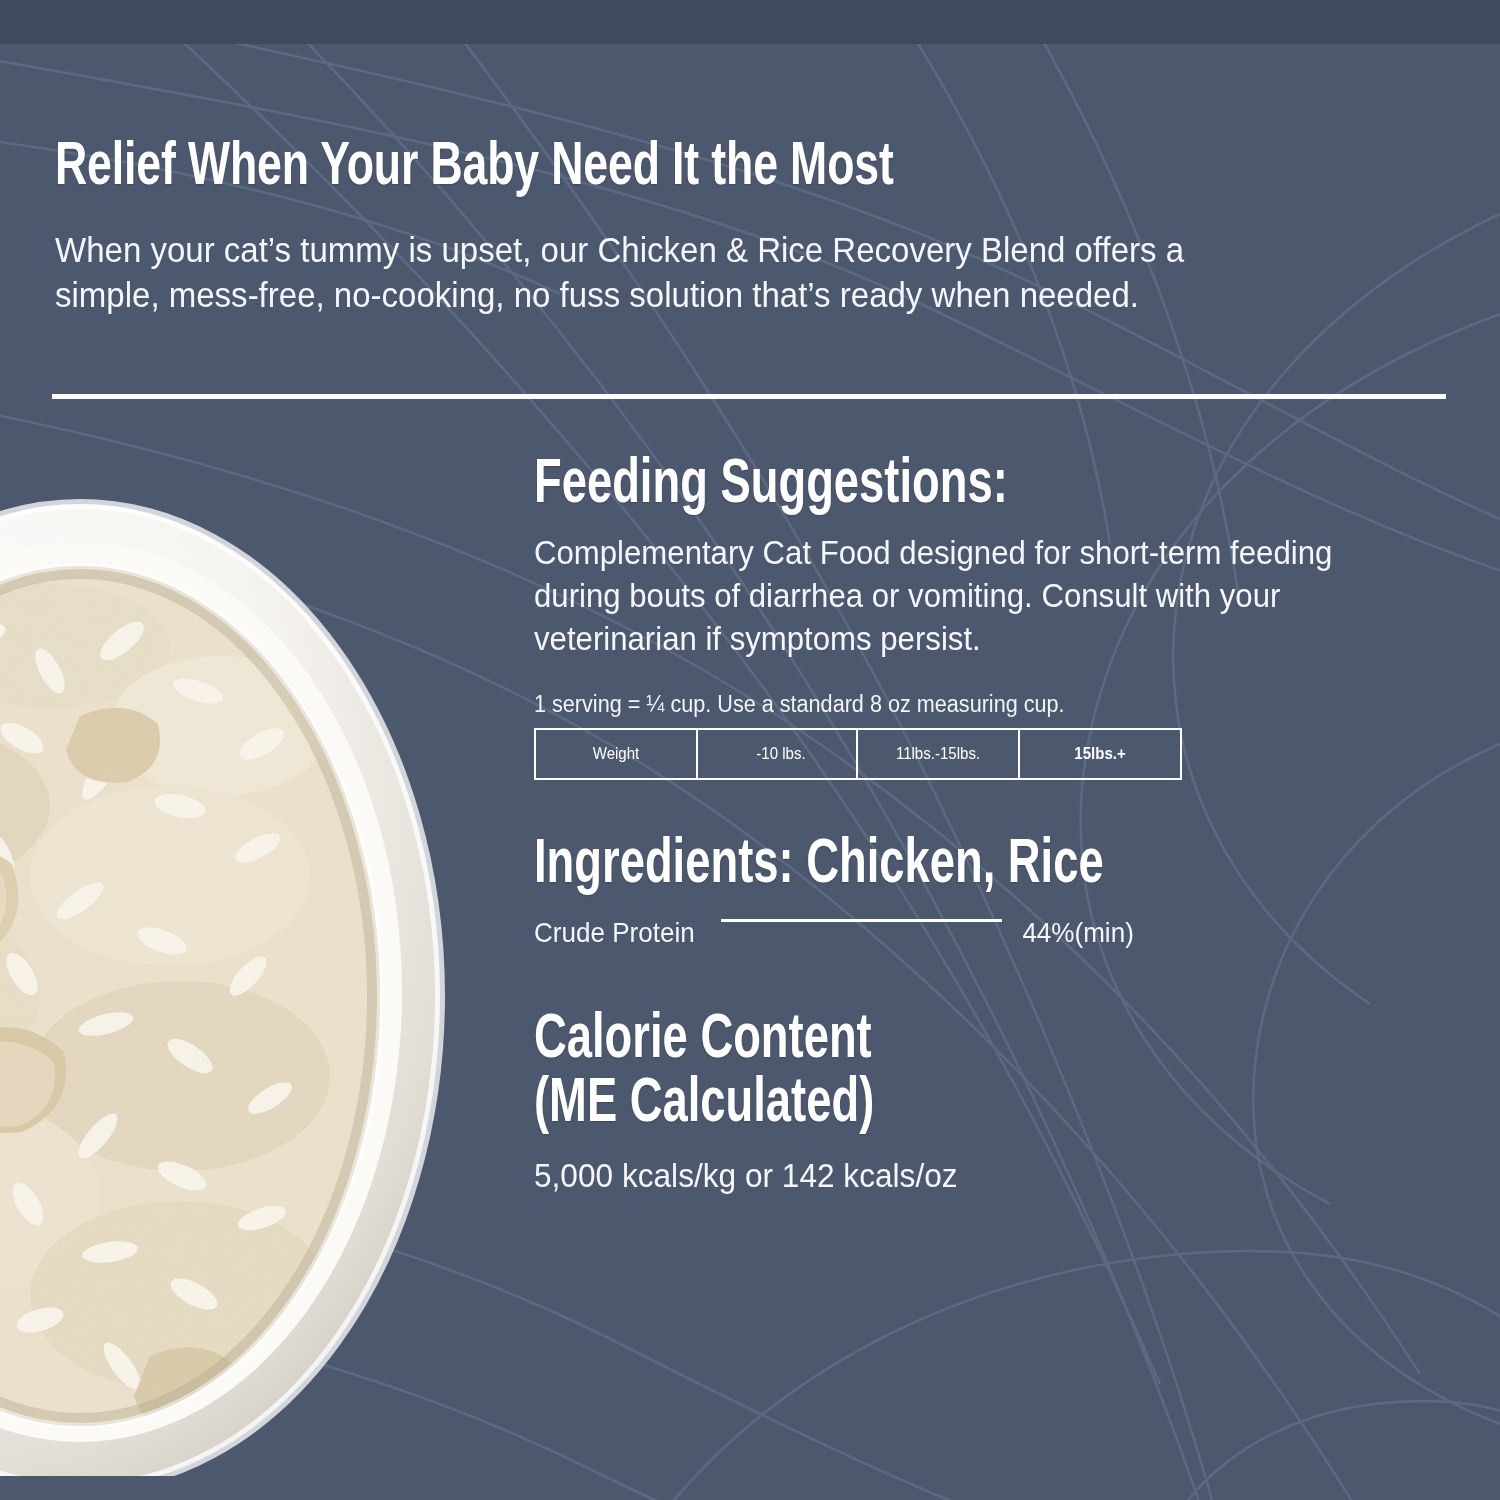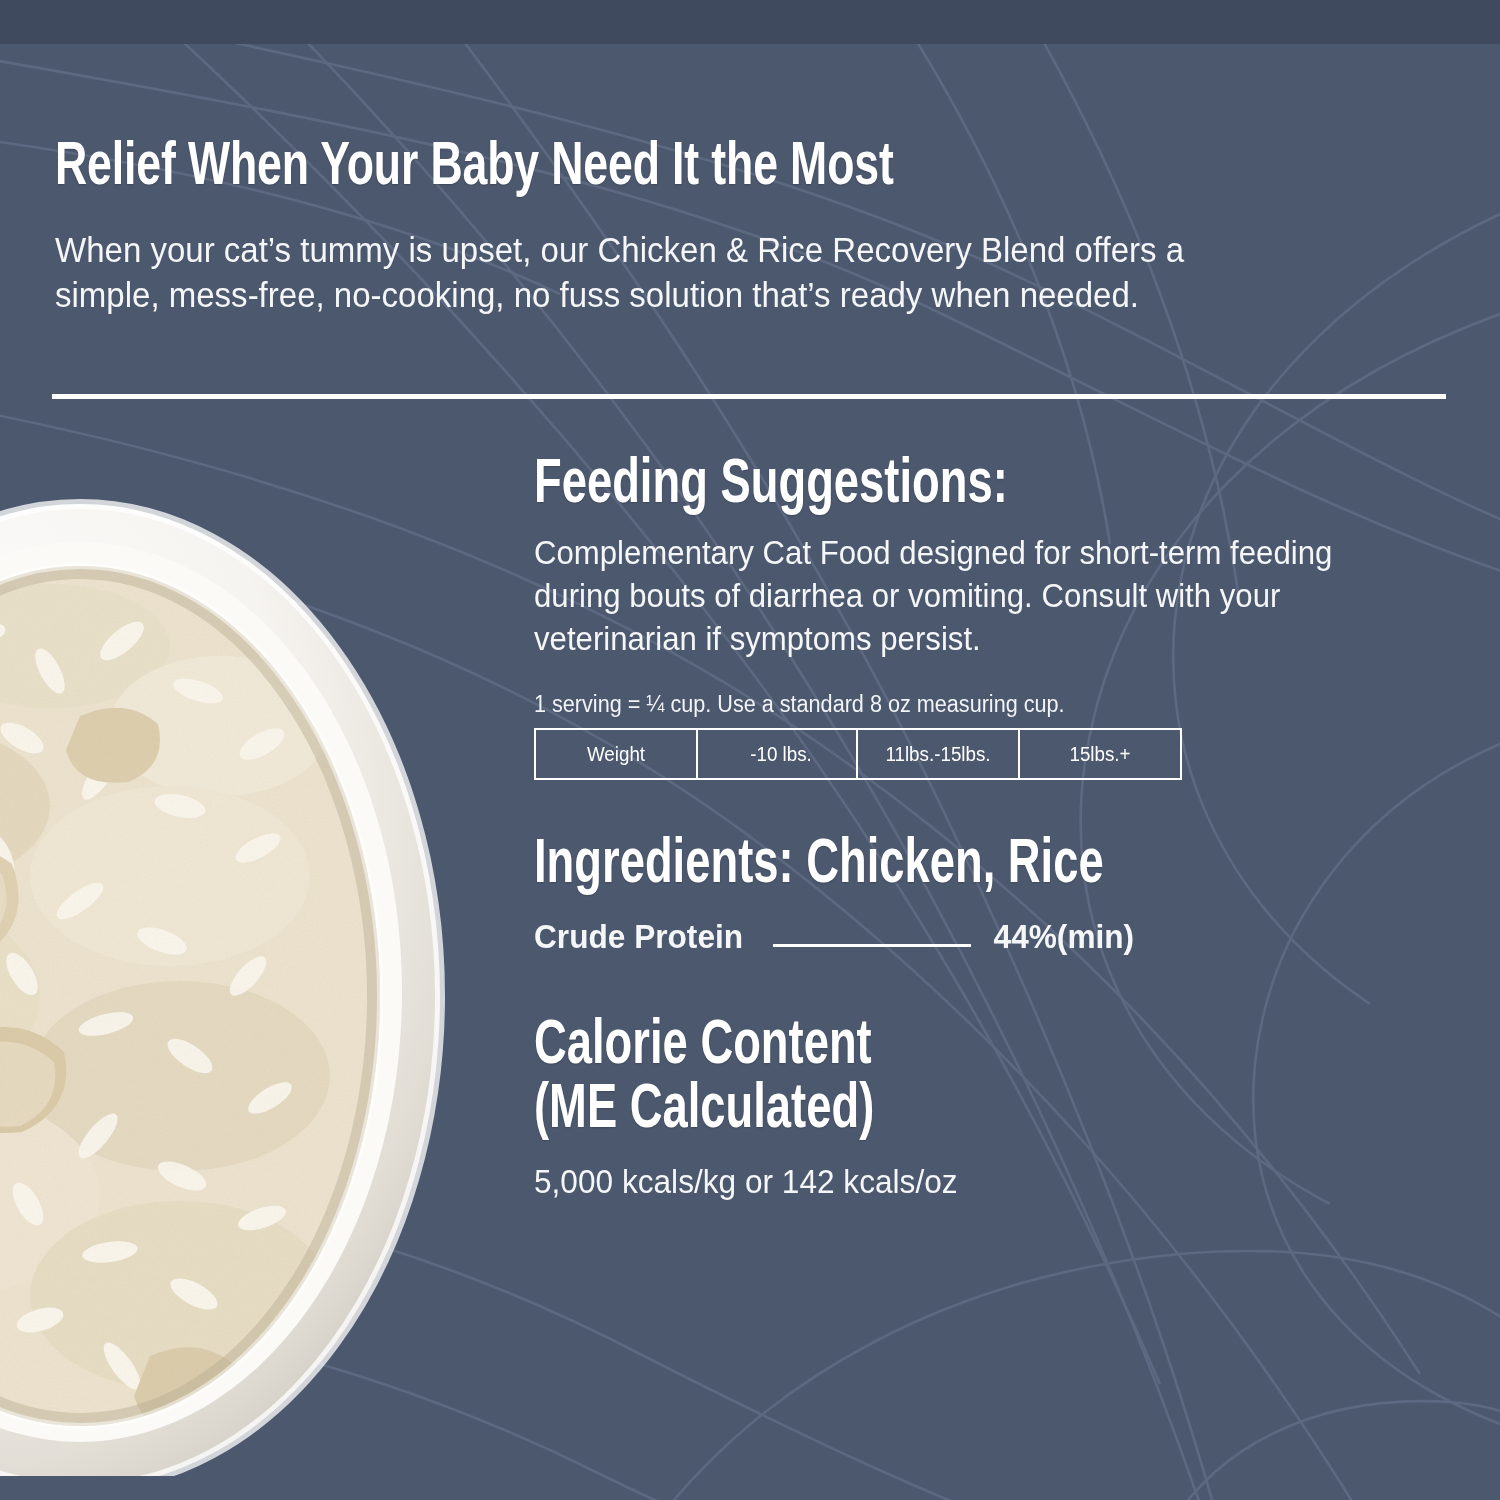--- a/index.html
+++ b/index.html
@@ -124,53 +124,52 @@
   
   #feeding-table {
     margin-top: 10px;
     border-collapse: collapse;
     width: 598px;
     table-layout: fixed;
   }
   #feeding-table td {
     border: 2px solid #ffffff;
     text-align: center;
-    font-size: 20px;
+    font-size: 16px;
     height: 48px;
     padding: 0 4px;
     color: #ffffff;
     font-weight: 400;
   }
   #feeding-table td.rowlabel { width: 152px; }
   #feeding-table td.c1 { width: 142px; padding-left: 12px; }
   #feeding-table td.c2 { width: 152px; }
-  #feeding-table td.c3 { width: 152px; }
+  #feeding-table td.c3 { width: 152px; font-weight: bold; }
   #feeding-table .cell-inner {
     display: block;
     transform: scaleX(0.94);
   }
 
   
   #ingredients-heading {
     margin-top: 48px;
   }
 
   #analysis-list {
     margin: 0;
     margin-top: 26px;
     width: 600px;
   }
   .analysis-row {
     display: flex;
-    align-items: flex-end;
-    font-size: 34px;
+    align-items: flex-start;
+    font-size: 28px;
     line-height: 1.0;
     margin-bottom: 18px;
     color: #f4f6f8;
-    font-weight: bold;
   }
   .analysis-label {
     white-space: nowrap;
     transform: scaleX(0.93);
     transform-origin: left bottom;
   }
   .analysis-leader {
     flex: 1 1 auto;
     border-bottom: 3px solid #ffffff;
     margin: 0 12px 6px 14px;

